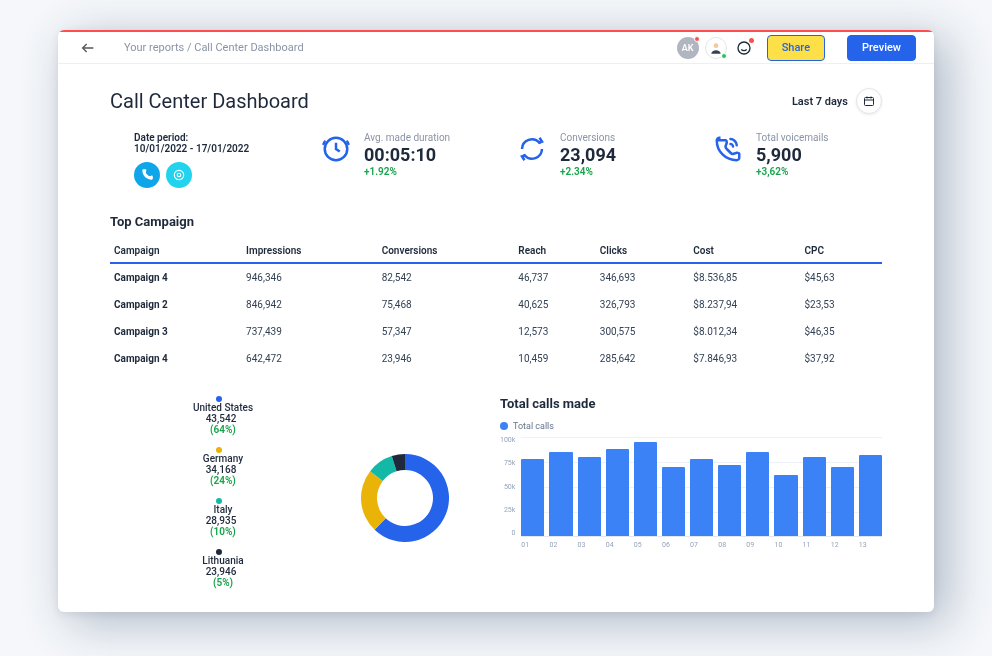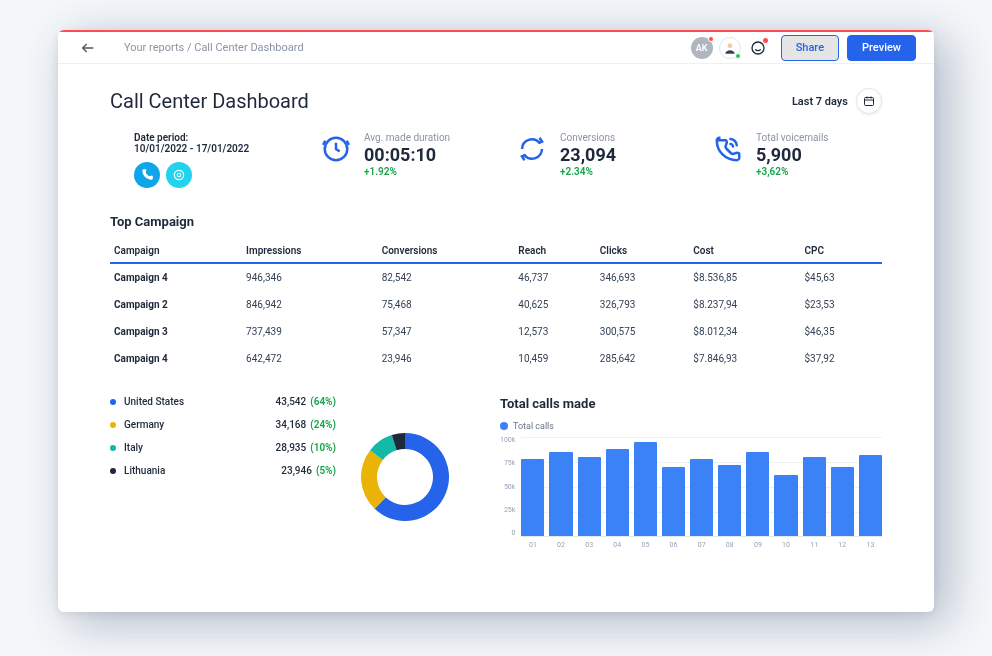--- a/index.html
+++ b/index.html
@@ -12,21 +12,21 @@
   .breadcrumb { margin-left: 24px; font-size: 11px; color: #8a94a6; }
   .header-spacer { flex: 1; }
   .avatar-badge { width: 22px; height: 22px; border-radius: 50%; background: #b0b6c0; color: #fff; font-size: 9px; font-weight: 600; display: flex; align-items: center; justify-content: center; margin-right: 6px; position: relative; }
   .avatar-badge .dot-r { position: absolute; top: -1px; right: -1px; width: 6px; height: 6px; background: #ff4d4f; border-radius: 50%; border: 1px solid #fff; }
   .avatar2 { width: 22px; height: 22px; border-radius: 50%; background: #fff; border: 1px solid #e2e6ea; display: flex; align-items: center; justify-content: center; margin-right: 6px; position: relative; }
   .avatar2 svg { width: 14px; height: 14px; }
   .avatar2 .dot-g { position: absolute; bottom: -1px; right: -1px; width: 6px; height: 6px; background: #22c55e; border-radius: 50%; border: 1px solid #fff; }
   .chat-icon { width: 22px; height: 22px; display: flex; align-items: center; justify-content: center; margin-right: 12px; position: relative; cursor: pointer; }
   .chat-icon .dot-r { position: absolute; top: 1px; right: 1px; width: 5px; height: 5px; background: #ff4d4f; border-radius: 50%; }
   .btn { height: 26px; padding: 0 14px; border-radius: 4px; font-size: 11px; font-weight: 500; display: flex; align-items: center; cursor: pointer; }
-  .btn-outline { border: 1px solid #2563eb; color: #2563eb; background: #e5e5e5; margin-right: 8px; }
+  .btn-outline { border: 1px solid #2563eb; color: #2563eb; background: #fde047; margin-right: 22px; }
   .btn-primary { background: #2563eb; color: #fff; border: 1px solid #2563eb; }
   .content { padding: 24px 52px 16px; height: calc(100% - 46px); overflow: hidden; }
   .title-row { display: flex; align-items: center; margin-bottom: 18px; }
   .page-title { font-size: 20px; font-weight: 400; color: #1e293b; flex: 1; }
   .date-pill { display: flex; align-items: center; font-size: 11px; font-weight: 600; color: #1e293b; }
   .date-pill .cal { width: 26px; height: 26px; border-radius: 50%; background: #fff; border: 1px solid #e2e6ea; display: flex; align-items: center; justify-content: center; margin-left: 8px; box-shadow: 0 1px 3px rgba(0,0,0,0.08); }
   .kpi-row { display: flex; gap: 24px; margin-bottom: 26px; margin-left: 24px; }
   .date-block { width: 160px; }
   .date-label { font-size: 10px; color: #1e293b; font-weight: 600; }
   .date-range { font-size: 10px; color: #1e293b; font-weight: 600; margin-bottom: 8px; }
@@ -40,38 +40,38 @@
   .kpi-value { font-size: 18px; font-weight: 700; color: #1e293b; line-height: 1.2; }
   .kpi-delta { font-size: 10px; font-weight: 600; color: #16a34a; }
   .section-title { font-size: 13px; font-weight: 700; color: #1e293b; margin-bottom: 10px; }
   table { width: 100%; border-collapse: collapse; margin-bottom: 24px; }
   thead th { text-align: left; font-size: 10px; font-weight: 600; color: #1e293b; padding: 6px 4px; border-bottom: 2px solid #2563eb; }
   tbody td { font-size: 10px; color: #334155; padding: 8px 4px; }
   tbody td:first-child { font-weight: 700; color: #1e293b; }
   .bottom-row { display: flex; gap: 40px; }
   .country-block { width: 350px; display: flex; gap: 14px; }
   .country-list { flex: 1; }
-  .country-item { display: flex; align-items: center; font-size: 10px; color: #1e293b; margin-bottom: 12px; }
+  .country-item { display: flex; align-items: center; font-size: 10px; color: #1e293b; margin-bottom: 12px; flex-direction: column; }
   .country-item .bullet { width: 6px; height: 6px; border-radius: 50%; margin-right: 8px; }
   .country-item .name { flex: 1; font-weight: 500; }
   .country-item .val { font-weight: 500; margin-right: 4px; }
   .country-item .pct { color: #16a34a; font-weight: 600; }
   .donut-wrap { width: 110px; display: flex; align-items: center; justify-content: center; }
   .chart-block { flex: 1; }
   .legend-item { display: flex; align-items: center; font-size: 9px; color: #64748b; margin-bottom: 6px; }
   .legend-item .sq { width: 8px; height: 8px; border-radius: 50%; background: #3b82f6; margin-right: 5px; }
   .bar-chart { display: flex; align-items: stretch; height: 120px; }
   .y-axis { display: flex; flex-direction: column; justify-content: space-between; height: 100px; margin-right: 6px; }
   .y-axis span { font-size: 7px; color: #94a3b8; text-align: right; line-height: 1; }
   .plot { flex: 1; display: flex; flex-direction: column; }
   .bars { display: flex; align-items: flex-end; height: 100px; gap: 5px; border-bottom: 1px solid #e2e8f0; position: relative; }
   .bars::before { content: ""; position: absolute; left: 0; right: 0; top: 0; bottom: 0; background: repeating-linear-gradient(to bottom, #eef2f6 0, #eef2f6 1px, transparent 1px, transparent 25px); pointer-events: none; }
   .bar { flex: 1; background: #3b82f6; border-radius: 1px 1px 0 0; position: relative; z-index: 1; }
   .x-labels { display: flex; gap: 5px; margin-top: 4px; }
-  .x-labels span { flex: 1; font-size: 7px; color: #94a3b8; text-align: center; }
+  .x-labels span { flex: 1; font-size: 7px; color: #94a3b8; text-align: left; }
 </style>
 </head>
 <body>
 
 <div class="page-shadow"></div>
 <div class="window">
   <div class="topline"></div>
 
   <div class="header">
     <div class="back-btn">

